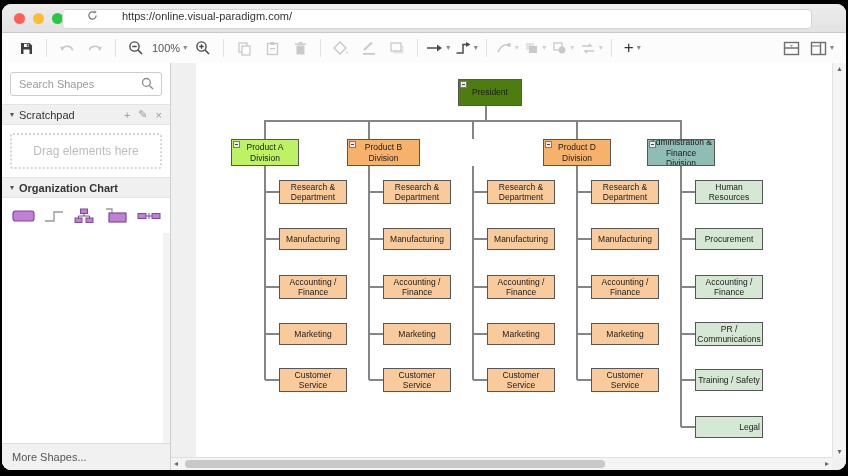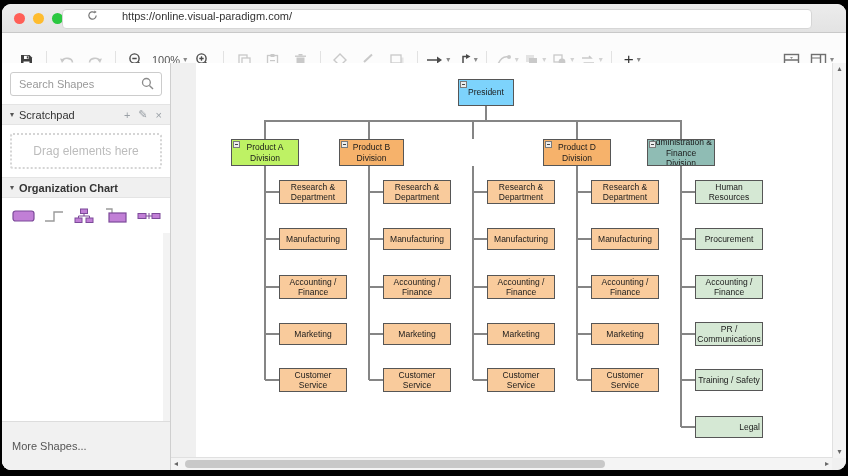--- a/index.html
+++ b/index.html
@@ -9,21 +9,21 @@
   
   .titlebar{height:28px;background:linear-gradient(#ececec,#e3e3e3);border-bottom:1px solid #c9c9c9;
     position:relative;display:flex;align-items:center;}
   .lights{position:absolute;left:12px;top:0;height:28px;display:flex;align-items:center;gap:8px;}
   .light{width:11px;height:11px;border-radius:50%;}
   .urlbar{position:absolute;left:60px;right:34px;top:5px;height:18px;background:#fff;
     border:1px solid #d6d6d6;border-radius:4px;display:flex;align-items:flex-start;padding:0 24px;gap:24px;}
   .urltext{font-size:11px;color:#333;white-space:nowrap;}
   
   .toolbar{height:30px;background:#fcfcfc;border-bottom:1px solid #d4d4d4;display:flex;
-    align-items:center;padding:12px 10px;gap:0;}
+    align-items:center;padding:0 10px;gap:0;}
   .tbtn{height:24px;min-width:24px;display:flex;align-items:center;justify-content:center;
     gap:3px;border-radius:3px;color:#4a4a4a;cursor:default;padding:0 2px;}
   .tbtn.disabled{color:#c9c9c9;}
   .tbtn svg{display:block;}
   .tsep{width:1px;height:18px;background:#e2e2e2;margin:0 6px;}
   .caret{font-size:8px;color:#8a8a8a;line-height:1;}
   .tbtn.disabled .caret{color:#d2d2d2;}
   .zoomtxt{font-size:11px;color:#555;}
   .plus{font-size:17px;color:#333;line-height:1;margin-top:-2px;}
   .tb-right{margin-left:auto;display:flex;align-items:center;gap:2px;}
@@ -42,21 +42,21 @@
     display:flex;align-items:center;padding:0 8px;font-size:11px;color:#333;gap:5px;}
   .sechdr .tri{font-size:8px;color:#555;}
   .hdr-icons{margin-left:auto;display:flex;gap:8px;color:#9aa0a6;font-size:11px;align-items:center;}
   .dragarea{margin:8px 8px;border:2px dotted #d5d5d5;border-radius:3px;height:32px;
     display:flex;align-items:center;justify-content:center;font-size:12px;color:#bcbcbc;}
   .bold{font-weight:bold;}
   .shapesrow{display:flex;align-items:center;gap:9px;padding:9px 10px;}
   .shape-btn{display:flex;align-items:center;justify-content:center;}
   .sb-spacer{flex:1;border-right:7px solid #f3f3f3;}
   .more{height:16px;background:#f1f1f1;border-top:1px solid #ddd;display:flex;align-items:center;
-    padding:16px 10px;font-size:11px;color:#555;}
+    padding:5px 10px;font-size:11px;color:#555;}
   
   .canvaswrap{flex:1;position:relative;background:#f0f0f0;}
   .page{position:absolute;left:25px;top:0;right:14px;bottom:12px;background:#fff;}
   #chart{position:absolute;left:0;top:0;right:14px;bottom:12px;overflow:hidden;}
   .cline{position:absolute;background:#858585;}
   .node{position:absolute;border:1px solid #565656;box-sizing:border-box;display:flex;
     align-items:center;justify-content:center;text-align:center;font-size:8.5px;line-height:1.18;
     color:#1a1a1a;padding:1px 2px;overflow:hidden;}
   .badge{position:absolute;top:1px;left:1px;width:7px;height:7px;border:1px solid #7a7a7a;
     background:#ededed;box-sizing:border-box;}
@@ -301,21 +301,21 @@
       </div>
       <div class="sb-spacer"></div>
       <div class="more">
         <span>More Shapes...</span>
       </div>
     </div>
 
     <div class="canvaswrap">
       <div class="page"></div>
       <div id="chart">
-          <div class="node" style="left: 287px; top: 16px; width: 56px; height: 27px; background: #7dd3fc;">
+          <div class="node" style="left: 287px; top: 16px; width: 64px; height: 27px; background: #4d7c0f;">
             <span>President</span>
             <div class="badge"></div>
           </div>
           <div class="cline" style="left: 314px; top: 43px; width: 1.5px; height: 14px; background: rgb(133, 133, 133);"></div>
           <div class="cline" style="left: 94px; top: 57px; width: 416px; height: 1.5px; background: rgb(133, 133, 133);"></div>
           <div class="cline" style="left: 93.25px; top: 57px; width: 1.5px; height: 19px; background: rgb(133, 133, 133);"></div>
           <div class="node" style="left: 60px; top: 76px; width: 68px; height: 27px; background: #bef264;">
             <span>Product A Division</span>
             <div class="badge"></div>
           </div>
@@ -334,21 +334,21 @@
           </div>
           <div class="cline" style="left: 94px; top: 270.25px; width: 14px; height: 1.5px; background: rgb(133, 133, 133);"></div>
           <div class="node" style="left: 108px; top: 260px; width: 68px; min-height: 22px; background: rgb(249, 203, 156);">
             <span>Marketing</span>
           </div>
           <div class="cline" style="left: 94px; top: 316.25px; width: 14px; height: 1.5px; background: rgb(133, 133, 133);"></div>
           <div class="node" style="left: 108px; top: 305px; width: 68px; min-height: 22px; background: rgb(249, 203, 156);">
             <span>Customer Service</span>
           </div>
           <div class="cline" style="left: 197.25px; top: 57px; width: 1.5px; height: 19px; background: rgb(133, 133, 133);"></div>
-          <div class="node" style="left: 168px; top: 76px; width: 65px; height: 27px; background: rgb(246, 178, 107);">
+          <div class="node" style="left: 176px; top: 76px; width: 73px; height: 27px; background: rgb(246, 178, 107);">
             <span>Product B Division</span>
             <div class="badge"></div>
           </div>
           <div class="cline" style="left: 197.25px; top: 103px; width: 1.5px; height: 214px; background: rgb(133, 133, 133);"></div>
           <div class="cline" style="left: 198px; top: 128.25px; width: 14px; height: 1.5px; background: rgb(133, 133, 133);"></div>
           <div class="node" style="left: 212px; top: 117px; width: 68px; min-height: 22px; background: rgb(249, 203, 156);">
             <span>Research &amp; Department</span>
           </div>
           <div class="cline" style="left: 198px; top: 175.25px; width: 14px; height: 1.5px; background: rgb(133, 133, 133);"></div>
           <div class="node" style="left: 212px; top: 165px; width: 68px; min-height: 22px; background: rgb(249, 203, 156);">

